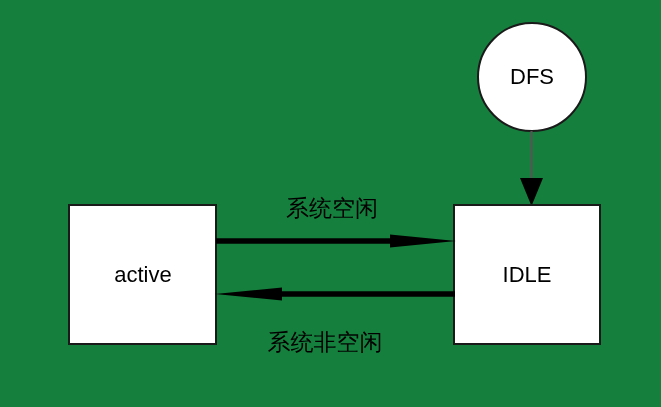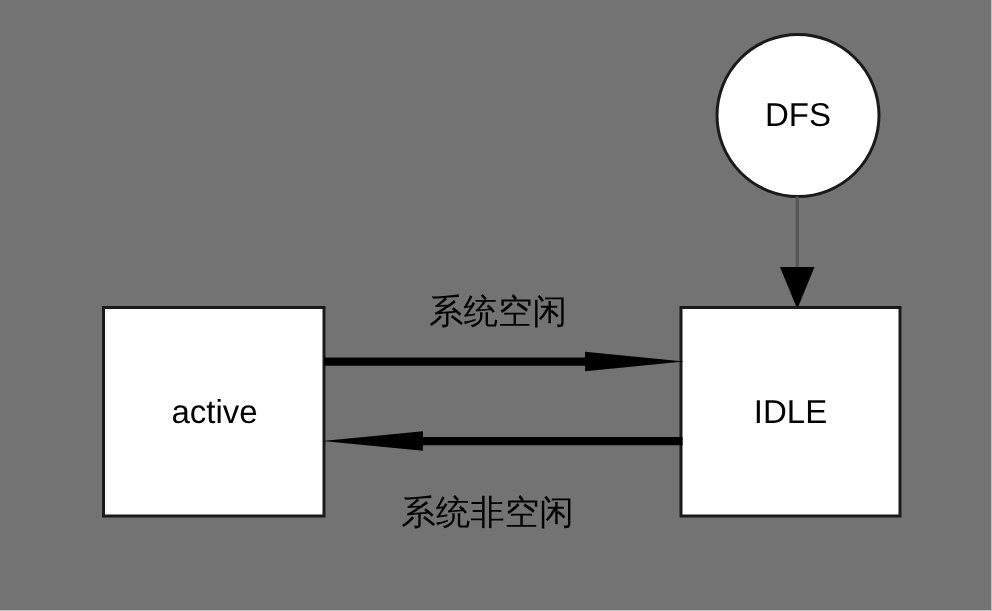--- a/index.html
+++ b/index.html
@@ -4,21 +4,21 @@
 <style>
   html, body {
     margin: 0;
     padding: 0;
     background: #ffffff;
   }
   #canvas {
     position: relative;
     width: 661px;
     height: 407px;
-    background: #737373;
+    background: #15803d;
     overflow: hidden;
     font-family: "Liberation Sans", "DejaVu Sans", sans-serif;
   }
   #diagram-svg {
     position: absolute;
     left: 0;
     top: 0;
     width: 661px;
     height: 407px;
   }

